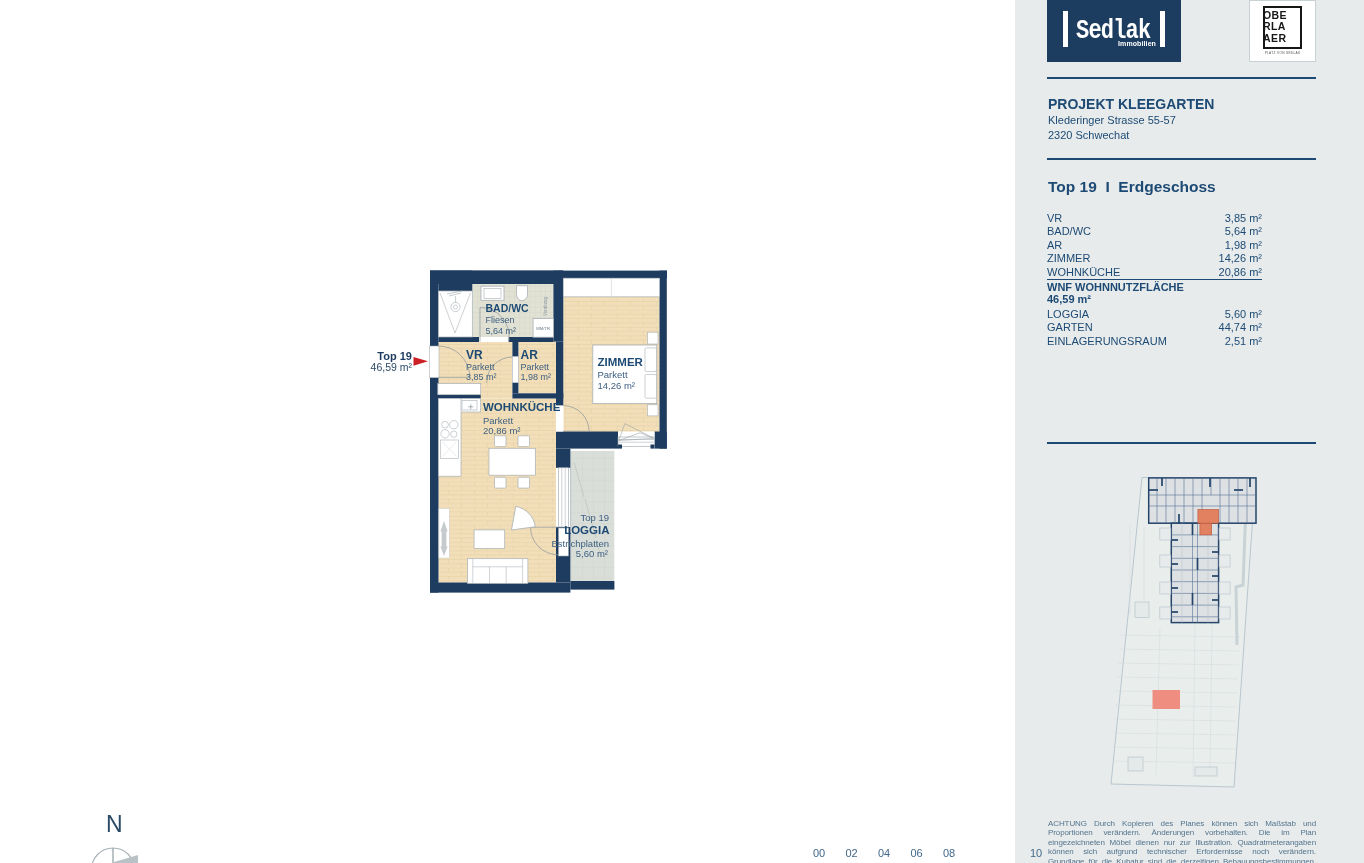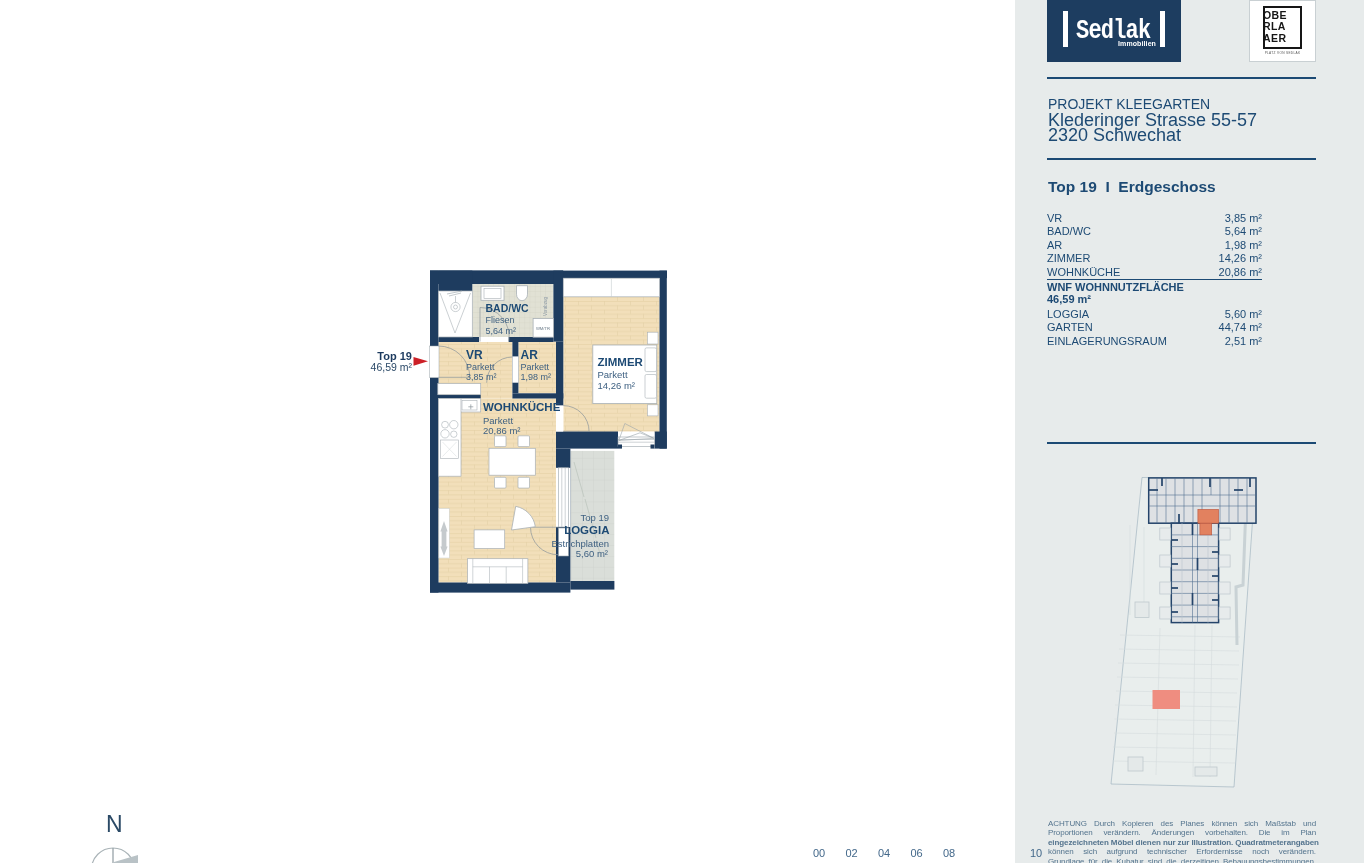--- a/index.html
+++ b/index.html
@@ -23,22 +23,22 @@
 
 <div class="abs" style="left:1249px;top:0;width:67px;height:62px;background:#ffffff;border:0.5px solid #c9d0d3;box-sizing:border-box;"></div>
 <div class="abs" style="left:1263px;top:5.5px;width:39px;height:43px;border:2.4px solid #161616;box-sizing:border-box;"></div>
 <div class="abs" style="left:1263px;top:9.5px;width:21px;text-align:center;color:#161616;font-weight:bold;font-size:10.5px;line-height:11.6px;letter-spacing:0.4px;">OBE<br>RLA<br>AER</div>
 <div class="abs" style="left:1249px;top:51px;width:67px;text-align:center;color:#555;font-size:3.2px;letter-spacing:0.3px;">PLATZ VON SEDLAK</div>
 
 <div class="abs" style="left:1047px;top:76.5px;width:269px;height:2px;background:#1c4a74;"></div>
 <div class="abs" style="left:1047px;top:158.2px;width:269px;height:2px;background:#1c4a74;"></div>
 <div class="abs" style="left:1047px;top:442px;width:269px;height:2px;background:#1c4a74;"></div>
 
-<div class="abs nav" style="left:1048px;top:95.5px;font-size:14px;font-weight:normal;">PROJEKT KLEEGARTEN</div>
-<div class="abs nav" style="left:1048px;top:112.5px;font-size:18px;line-height:15.4px;">Klederinger Strasse 55-57<br>2320 Schwechat</div>
+<div class="abs nav" style="left:1048px;top:95.5px;font-size:14px;font-weight:bold;">PROJEKT KLEEGARTEN</div>
+<div class="abs nav" style="left:1048px;top:112.5px;font-size:11px;line-height:15.4px;">Klederinger Strasse 55-57<br>2320 Schwechat</div>
 
 <div class="abs nav" style="left:1048px;top:177.5px;font-size:15.5px;font-weight:bold;text-align:center;">Top 19&nbsp; I &nbsp;Erdgeschoss</div>
 
 <div class="abs nav" style="left:1047px;top:211.5px;width:215px;font-size:11px;">
   <div style="display:flex;justify-content:space-between;height:13.5px;">
       <span>VR</span>
       <span>3,85 m²</span>
     </div>
   <div style="display:flex;justify-content:space-between;height:13.5px;">
       <span>BAD/WC</span>
@@ -72,21 +72,21 @@
     </div>
   <div style="display:flex;justify-content:space-between;height:13.5px;">
       <span>EINLAGERUNGSRAUM</span>
       <span>2,51 m²</span>
     </div>
 </div>
 
 <div class="abs" style="left:1048px;top:818.5px;width:268px;font-size:8px;line-height:9.55px;color:#54748e;letter-spacing:-0.1px;">
 <div style="text-align:justify;text-align-last:justify;white-space:nowrap;">ACHTUNG&nbsp; Durch&nbsp; Kopieren&nbsp; des&nbsp; Planes&nbsp; können&nbsp; sich&nbsp; Maßstab&nbsp; und</div>
 <div style="text-align:justify;text-align-last:justify;white-space:nowrap;">Proportionen&nbsp; verändern.&nbsp; Änderungen&nbsp; vorbehalten.&nbsp; Die&nbsp; im&nbsp; Plan</div>
-<div style="text-align:justify;text-align-last:justify;white-space:nowrap;font-weight:bold;">eingezeichneten Möbel dienen nur zur Illustration. Quadratmeterangaben</div>
+<div style="text-align:justify;text-align-last:justify;white-space:nowrap;">eingezeichneten Möbel dienen nur zur Illustration. Quadratmeterangaben</div>
 <div style="text-align:justify;text-align-last:justify;white-space:nowrap;">können&nbsp; sich&nbsp; aufgrund&nbsp; technischer&nbsp; Erfordernisse&nbsp; noch&nbsp; verändern.</div>
 <div style="text-align:justify;text-align-last:justify;white-space:nowrap;">Grundlage für die Kubatur sind die derzeitigen Bebauungsbestimmungen.</div>
 </div>
 
 <div class="abs" style="left:0;top:847px;color:#43688a;font-size:11px;">
   <span class="abs" style="left:813px;">00</span>
   <span class="abs" style="left:845.5px;">02</span>
   <span class="abs" style="left:878px;">04</span>
   <span class="abs" style="left:910.5px;">06</span>
   <span class="abs" style="left:943px;">08</span>

